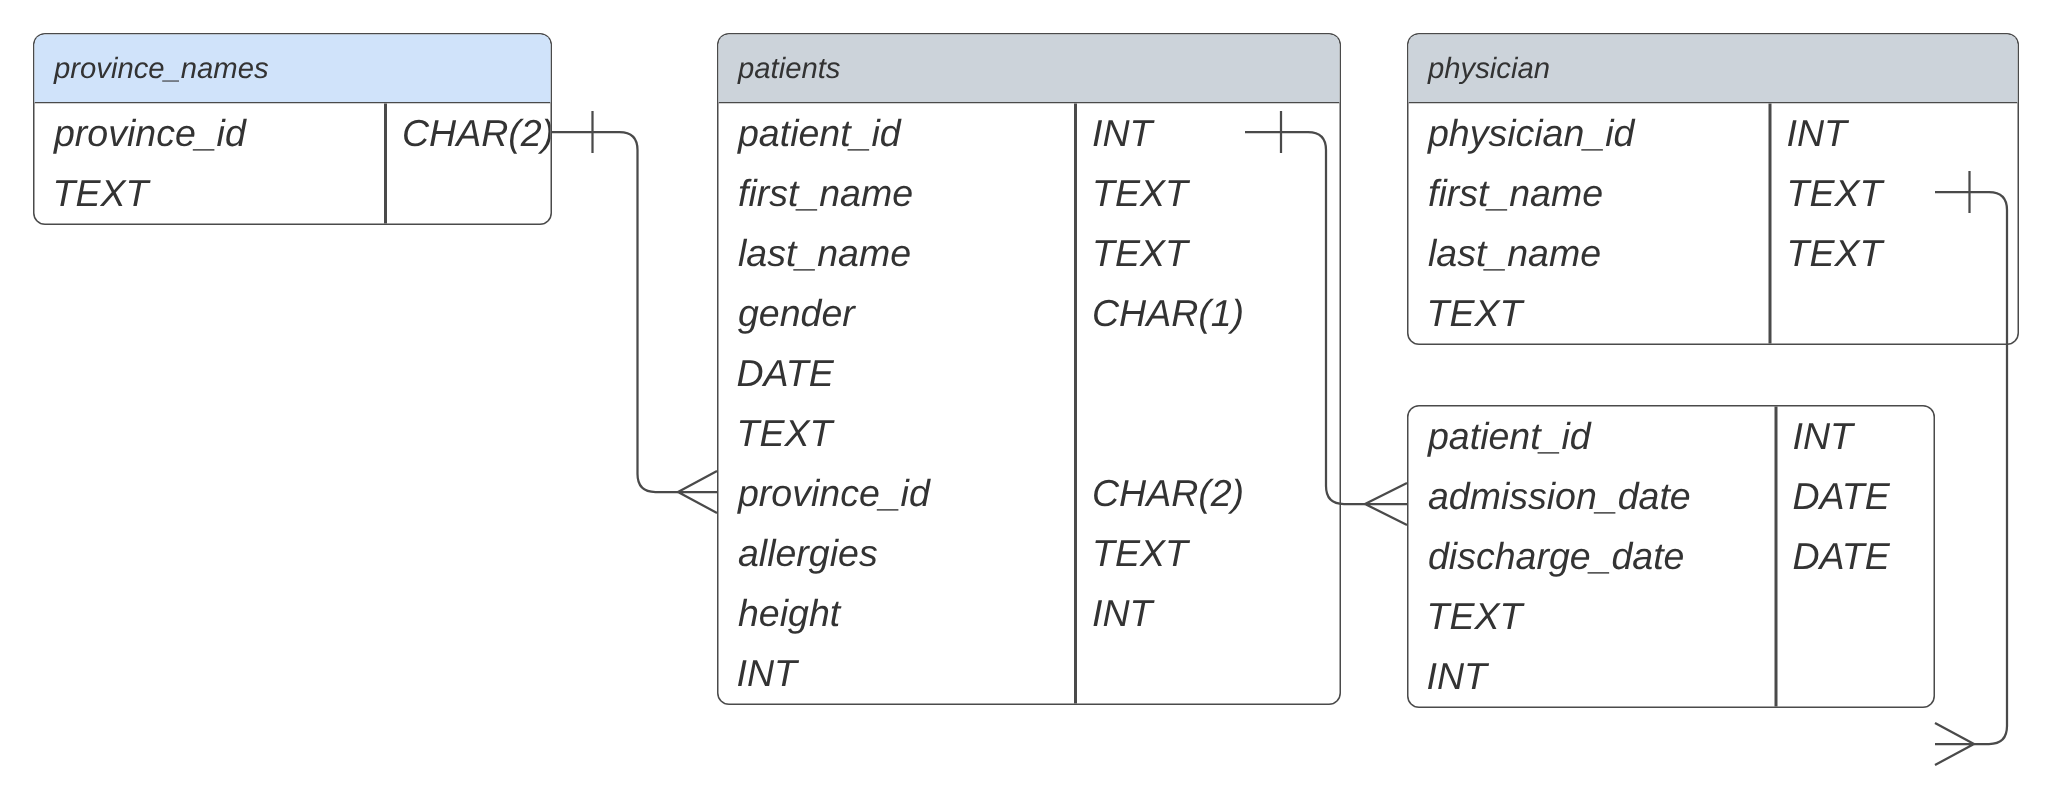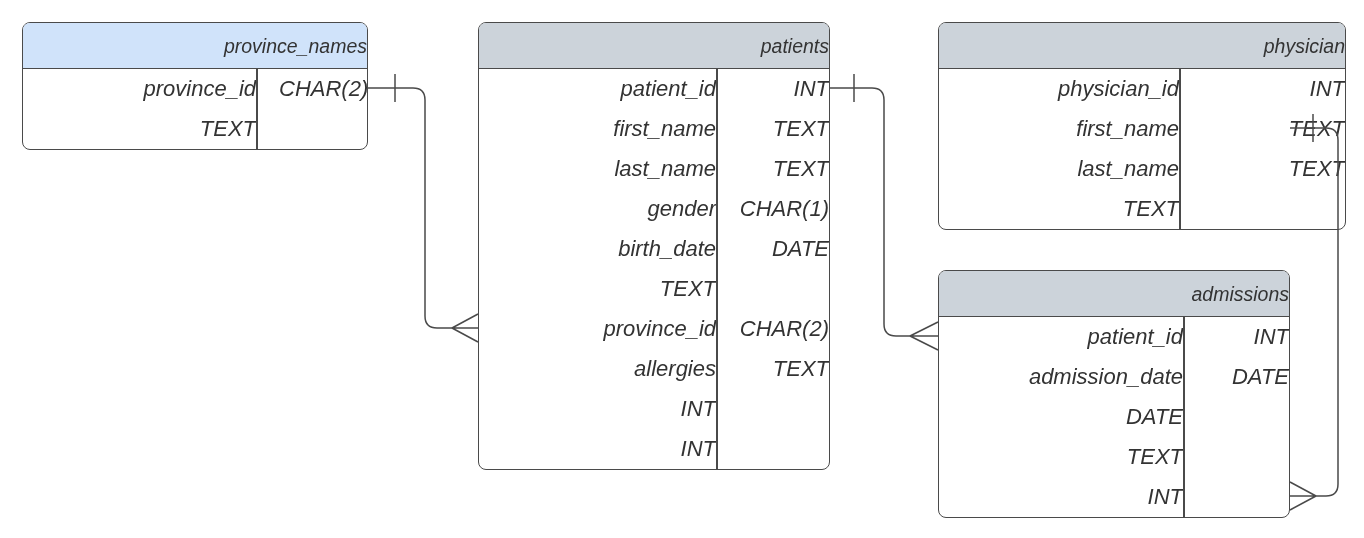--- a/index.html
+++ b/index.html
@@ -1,18 +1,18 @@
 <!DOCTYPE html>
 <html><head>
 <meta charset="utf-8">
 <style>
   html,body { margin:0; padding:0; background:#ffffff; }
   .canvas {
     position:relative; width:1364px; height:538px; background:#ffffff;
-    font-family:"Liberation Sans", sans-serif; overflow:hidden;text-align:right;
+    font-family:"Liberation Sans", sans-serif; overflow:hidden;
   }
   .entity {
     position:absolute; background:#ffffff;
     border:1.5px solid #4a4a4a; border-radius:8px;
     box-sizing:border-box; z-index:2;
   }
   .hdr {
     height:46px; line-height:46px; padding-left:13px;
     border-bottom:1.5px solid #4a4a4a; border-radius:6.5px 6.5px 0 0;
     font-style:italic; font-size:19.5px; color:#333333; box-sizing:border-box;
@@ -20,23 +20,22 @@
   .hdr.blue { background:#d0e3fa; }
   .hdr.gray { background:#ccd3da; }
   .ebody { position:relative; }
   .divider {
     position:absolute; top:0; bottom:0; left:var(--namecol);
     width:1.5px; background:#4a4a4a;
   }
   .frow {
     display:grid; grid-template-columns:var(--namecol) 1fr;
     height:40px; line-height:40px;
-    font-style:italic; font-size:22px; color:#333333;
+    font-style:italic; font-size:25px; color:#333333;
     white-space:nowrap;
-    gap:11px;
   }
   .fname { padding-left:13px; overflow:hidden; }
   .ftype { padding-left:12px; overflow:hidden; }
   svg.connectors {
     position:absolute; left:0; top:0; z-index:3; pointer-events:none;
   }
   svg.connectors path { stroke:#4a4a4a; stroke-width:1.5; fill:none; }
 </style>
 </head>
 <body>
@@ -70,21 +69,21 @@
       <div class="frow">
         <span class="fname">province_id</span>
         <span class="ftype">CHAR(2)</span>
       </div>
       <div class="frow">
         <span class="ftype">TEXT</span>
       </div>
     </div>
   </div>
 
-  <div class="entity" style="left:478px; top:22px; width:352px; --namecol:237px;">
+  <div class="entity" style="left:478px; top:22px; width:416px; --namecol:237px;">
     <div class="hdr gray">
       <span>patients</span>
     </div>
     <div class="ebody">
       <div class="divider"></div>
       <div class="frow">
         <span class="fname">patient_id</span>
         <span class="ftype">INT</span>
       </div>
       <div class="frow">
@@ -93,35 +92,35 @@
       </div>
       <div class="frow">
         <span class="fname">last_name</span>
         <span class="ftype">TEXT</span>
       </div>
       <div class="frow">
         <span class="fname">gender</span>
         <span class="ftype">CHAR(1)</span>
       </div>
       <div class="frow">
-        <span class="fname">birth_date</span>
         <span class="ftype">DATE</span>
       </div>
       <div class="frow">
         <span class="ftype">TEXT</span>
       </div>
       <div class="frow">
         <span class="fname">province_id</span>
         <span class="ftype">CHAR(2)</span>
       </div>
       <div class="frow">
         <span class="fname">allergies</span>
         <span class="ftype">TEXT</span>
       </div>
       <div class="frow">
+        <span class="fname">height</span>
         <span class="ftype">INT</span>
       </div>
       <div class="frow">
         <span class="ftype">INT</span>
       </div>
     </div>
   </div>
 
   <div class="entity" style="left:938px; top:22px; width:408px; --namecol:240px;">
     <div class="hdr gray">
@@ -141,34 +140,32 @@
         <span class="fname">last_name</span>
         <span class="ftype">TEXT</span>
       </div>
       <div class="frow">
         <span class="ftype">TEXT</span>
       </div>
     </div>
   </div>
 
   <div class="entity" style="left:938px; top:270px; width:352px; --namecol:244px;">
-    <div class="hdr gray">
-      <span>admissions</span>
-    </div>
     <div class="ebody">
       <div class="divider"></div>
       <div class="frow">
         <span class="fname">patient_id</span>
         <span class="ftype">INT</span>
       </div>
       <div class="frow">
         <span class="fname">admission_date</span>
         <span class="ftype">DATE</span>
       </div>
       <div class="frow">
+        <span class="fname">discharge_date</span>
         <span class="ftype">DATE</span>
       </div>
       <div class="frow">
         <span class="ftype">TEXT</span>
       </div>
       <div class="frow">
         <span class="ftype">INT</span>
       </div>
     </div>
   </div>

